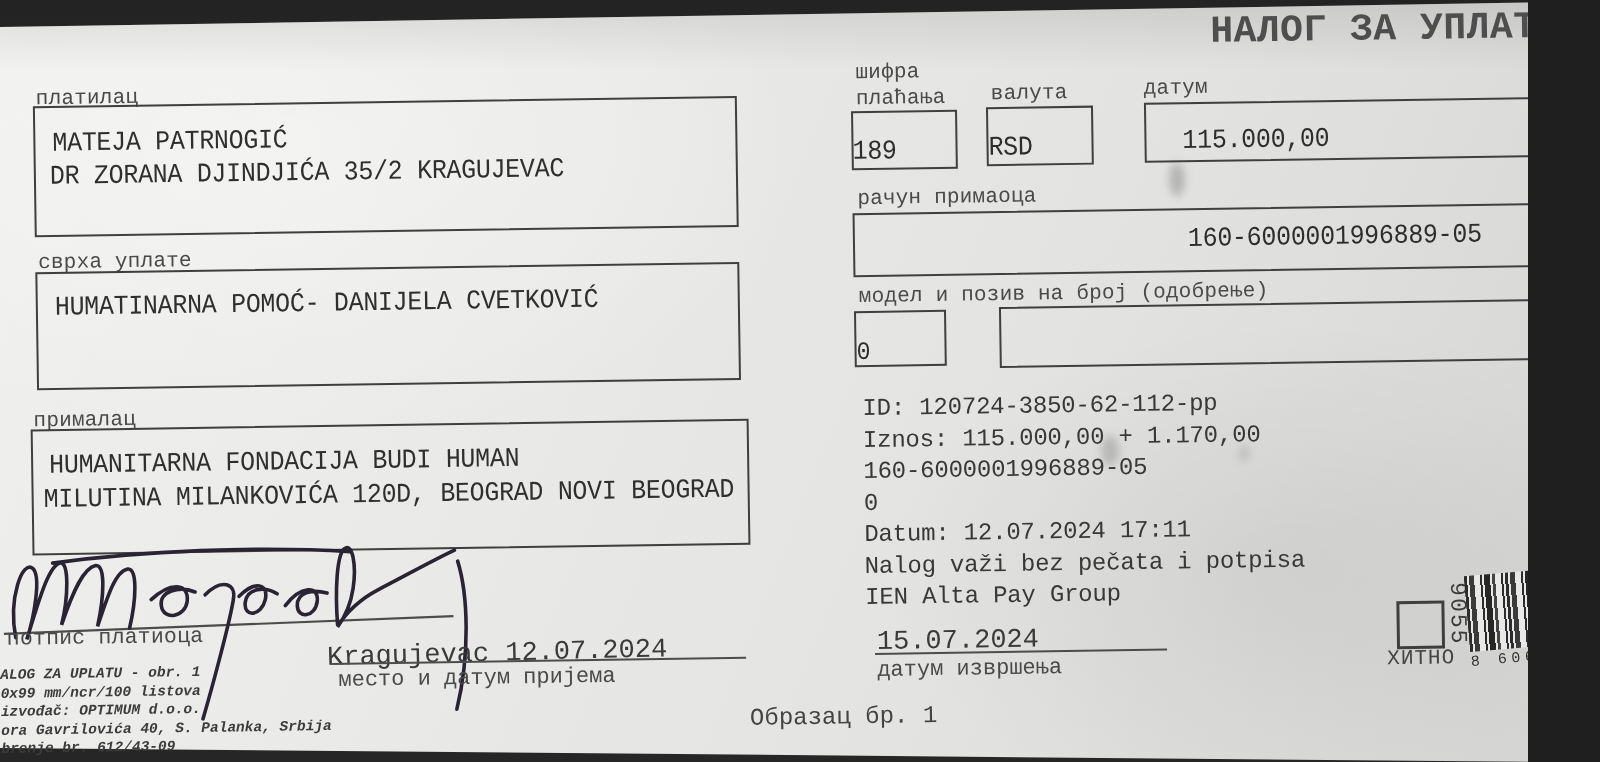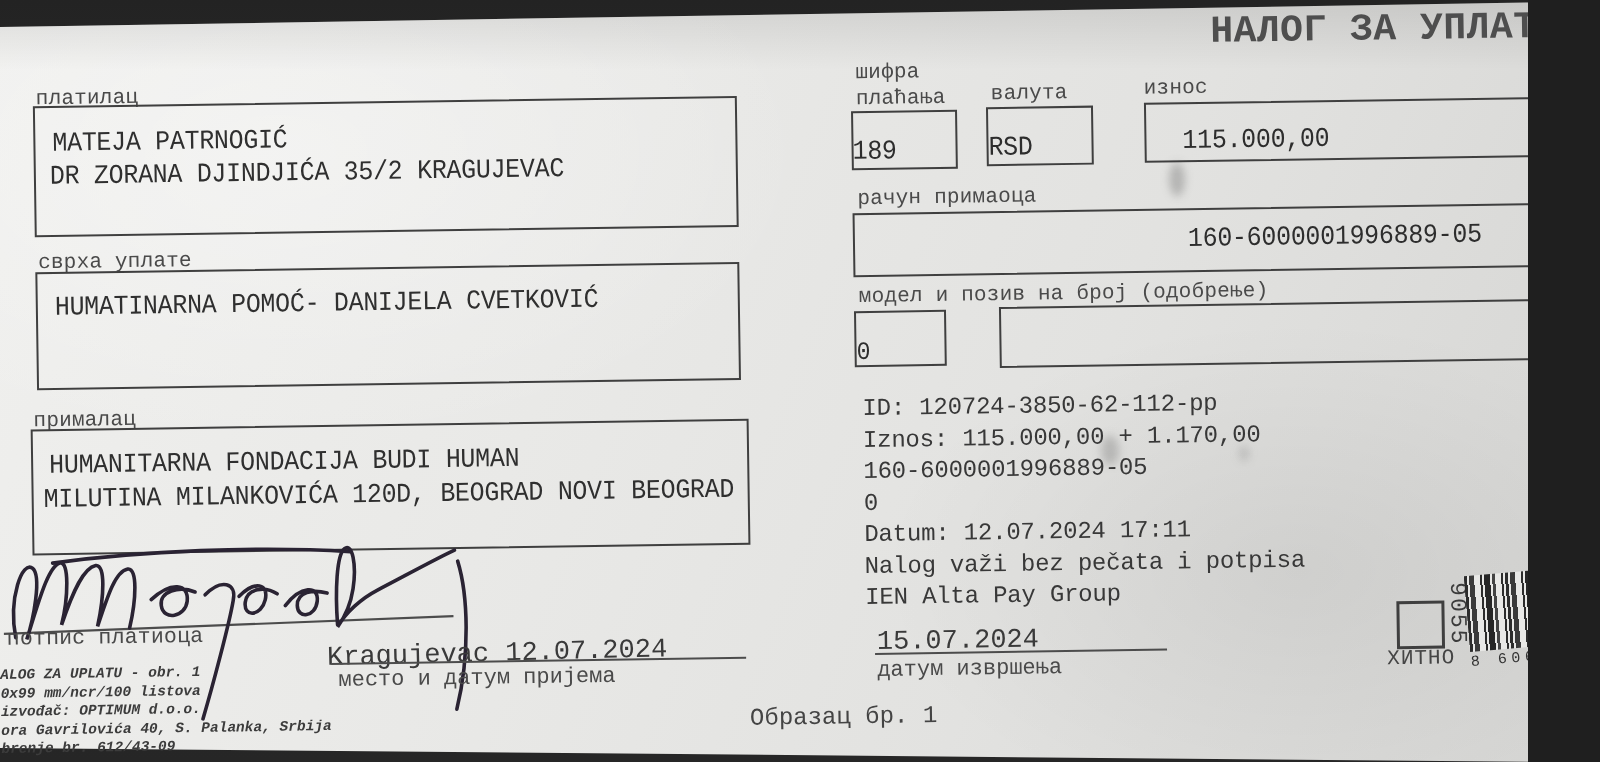--- a/index.html
+++ b/index.html
@@ -68,21 +68,21 @@
     <div class="val filled" style="left:56px;top:282px;">HUMATINARNA POMOĆ- DANIJELA CVETKOVIĆ</div>
 
     <div class="lbl" style="left:33px;top:398px;">прималац</div>
     <div class="box" style="left:30px;top:418px;width:714px;height:122px;"></div>
     <div class="val filled" style="left:48px;top:440px;">HUMANITARNA FONDACIJA BUDI HUMAN</div>
     <div class="val filled" style="left:42px;top:474px;">MILUTINA MILANKOVIĆA 120D, BEOGRAD NOVI BEOGRAD</div>
 
     <div class="lbl" style="left:860px;top:62px;">шифра</div>
     <div class="lbl" style="left:860px;top:88px;">плаћања</div>
     <div class="lbl" style="left:995px;top:85px;">валута</div>
-    <div class="lbl" style="left:1148px;top:82px;">износ</div>
+    <div class="lbl" style="left:1148px;top:82px;">датум</div>
     <div class="box" style="left:855px;top:112px;width:102px;height:55px;"></div>
     <div class="box" style="left:990px;top:110px;width:103px;height:55px;"></div>
     <div class="box" style="left:1148px;top:108px;width:405px;height:56px;"></div>
     <div class="val" style="left:856px;top:138px;">189</div>
     <div class="val" style="left:992px;top:136px;">RSD</div>
     <div class="val" style="left:1186px;top:132px;">115.000,00</div>
 
     <div class="lbl" style="left:860px;top:188px;">рачун примаоца</div>
     <div class="box" style="left:855px;top:214px;width:700px;height:60px;"></div>
     <div class="val" style="left:1190px;top:230px;">160-6000001996889-05</div>

